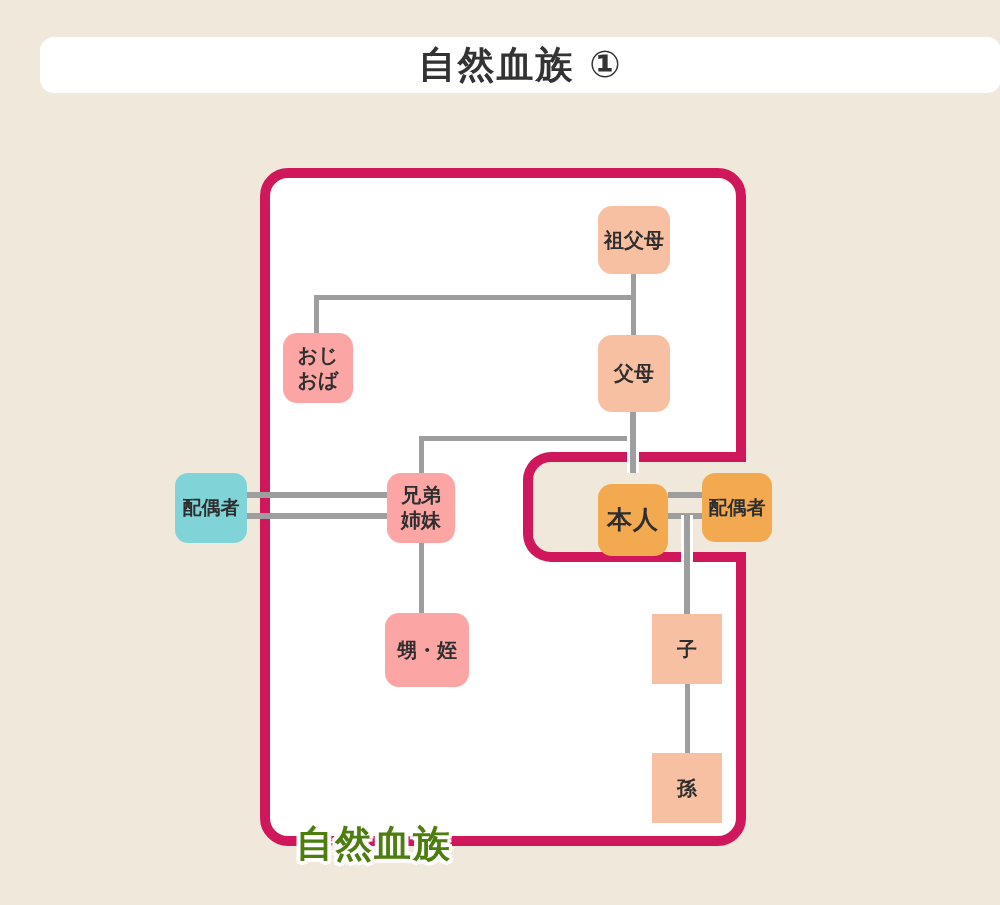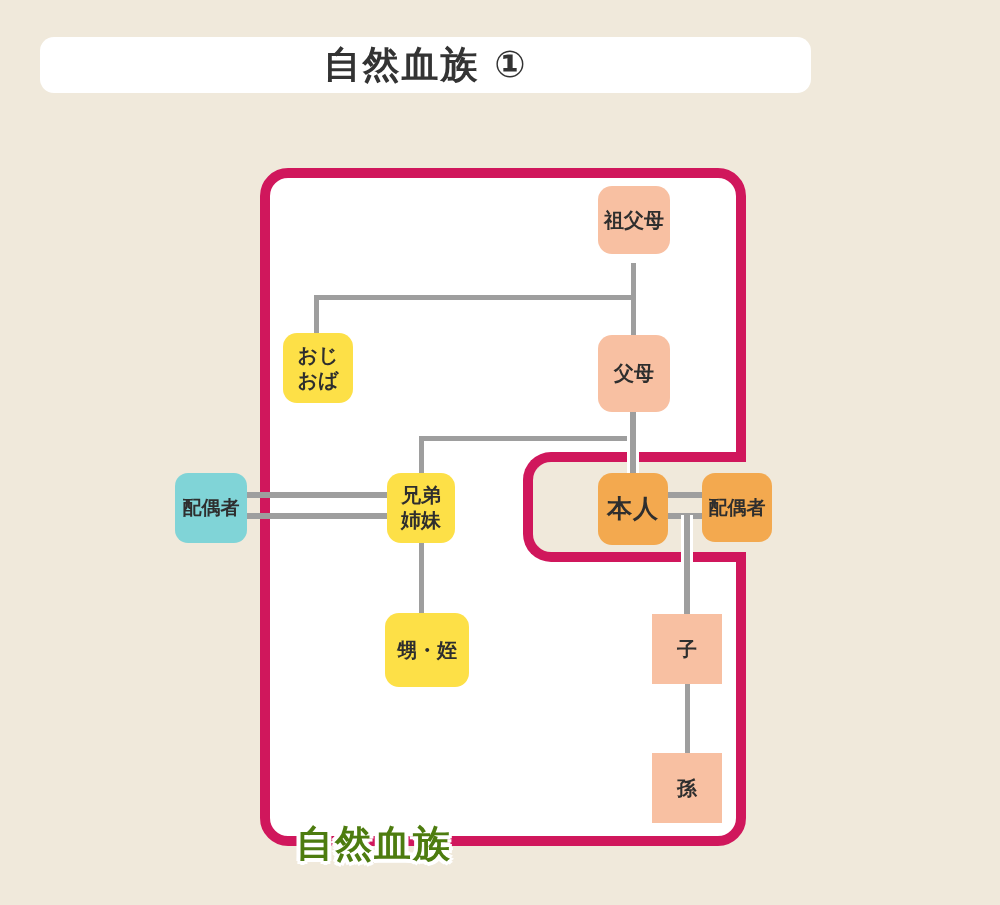--- a/index.html
+++ b/index.html
@@ -6,21 +6,21 @@
   body{
     width:1000px;height:905px;position:relative;overflow:hidden;
     background:#f0e9db;
     font-family:"DejaVu Sans","Liberation Sans",sans-serif;
     color:#2e2e2e;
   }
   .abs{position:absolute;box-sizing:border-box;}
 
   
   .title-bar{
-    left:40px;top:37px;width:771px;height:56px;
+    left:40px;top:37px;width:961px;height:56px;
     background:#ffffff;border-radius:14px;
     display:flex;align-items:center;justify-content:center;
   }
   .title-text{
     font-size:37px;font-weight:700;color:#333333;letter-spacing:2px;
   }
 
   
   .family-outline{
     left:260px;top:168px;width:486px;height:678px;
@@ -45,25 +45,25 @@
   }
 
   
   .node{
     z-index:4;display:flex;flex-direction:column;
     align-items:center;justify-content:center;
     font-weight:700;font-size:20px;line-height:1.25;
     border-radius:14px;text-align:center;
   }
   .node.salmon{background:#f8c0a2;}
-  .node.yellow{background:#fde047;}
+  .node.yellow{background:#fca5a5;}
   .node.orange{background:#f3a94f;}
   .node.teal{background:#80d4d7;}
   .node.square{border-radius:0;}
-  .node.self-node{font-size:25px;letter-spacing:1px;}
+  .node.self-node{font-size:25px;letter-spacing:1px;margin-top:11px;}
   .node.small-text{font-size:19px;border-radius:13px;}
 
   
   .outline-label{
     left:296px;top:819px;z-index:5;
     font-size:37px;font-weight:700;color:#4d7c0f;letter-spacing:2px;
     text-shadow:
       -3px -3px 0 #fff, 3px -3px 0 #fff, -3px 3px 0 #fff, 3px 3px 0 #fff,
       -4px 0 0 #fff, 4px 0 0 #fff, 0 -4px 0 #fff, 0 4px 0 #fff;
   }
@@ -85,21 +85,21 @@
 <div class="abs line" style="left:419px;top:436px;width:5px;height:37px;"></div>
 <div class="abs line-cased" style="left:627px;top:403px;width:12px;height:70px;"></div>
 <div class="abs line" style="left:247px;top:492px;width:140px;height:6px;"></div>
 <div class="abs line" style="left:247px;top:513px;width:140px;height:6px;"></div>
 <div class="abs line" style="left:668px;top:492px;width:35px;height:6px;"></div>
 <div class="abs line" style="left:668px;top:513px;width:35px;height:6px;"></div>
 <div class="abs line-cased" style="left:681px;top:515px;width:12px;height:99px;"></div>
 <div class="abs line" style="left:419px;top:543px;width:5px;height:70px;"></div>
 <div class="abs line" style="left:685px;top:684px;width:5px;height:69px;"></div>
 
-<div class="abs node salmon" style="left:598px;top:186px;width:72px;height:68px;">
+<div class="abs node salmon" style="left:598px;top:206px;width:72px;height:68px;">
   <span>祖父母</span>
 </div>
 
 <div class="abs node yellow" style="left:283px;top:333px;width:70px;height:70px;">
   <span>おじ</span>
   <span>おば</span>
 </div>
 
 <div class="abs node salmon" style="left:598px;top:335px;width:72px;height:77px;">
   <span>父母</span>

